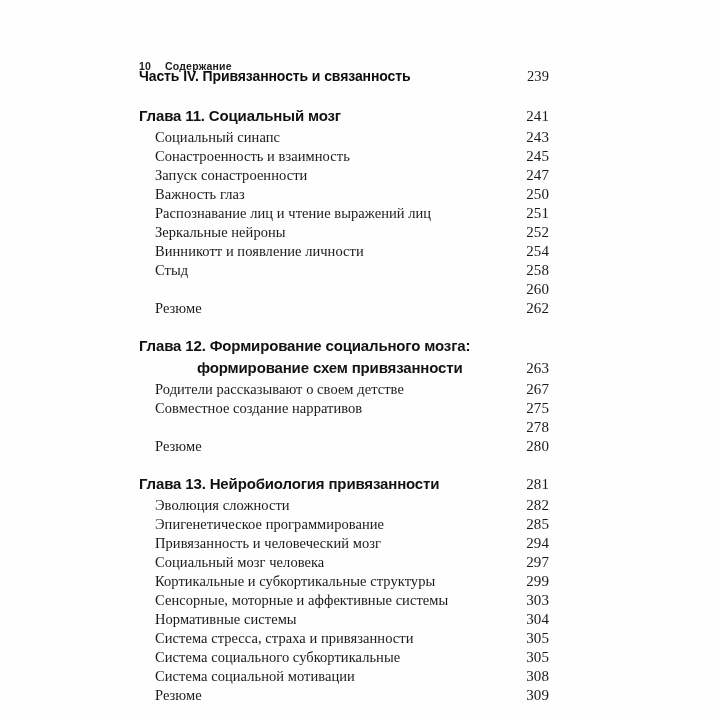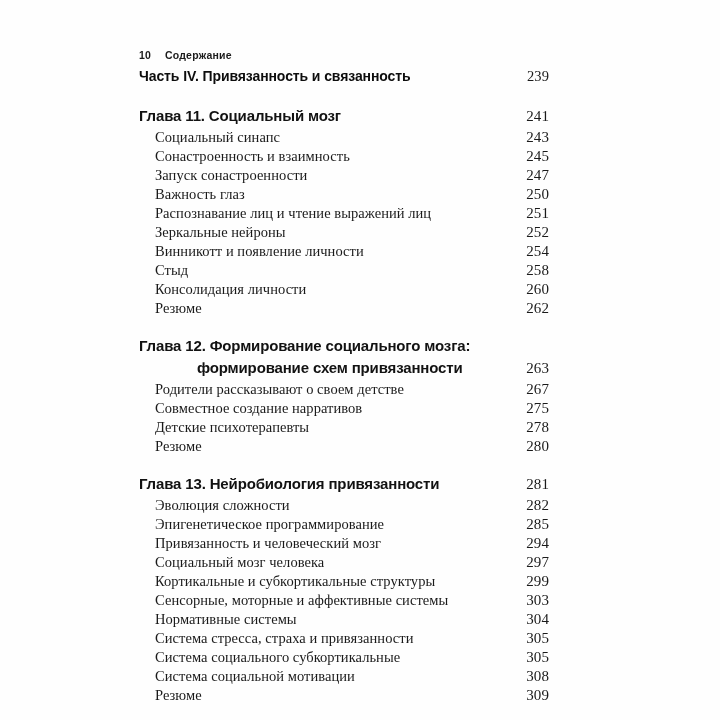--- a/index.html
+++ b/index.html
@@ -22,21 +22,21 @@
     width: 720px;
     height: 720px;
     background: #fefefe;
     box-sizing: border-box;
   }
 
   
   .running-head {
     position: absolute;
     left: 139px;
-    top: 49px;
+    top: 60px;
     display: flex;
     align-items: baseline;
     font-family: "Liberation Sans", "DejaVu Sans", sans-serif;
     font-size: 10.5px;
     letter-spacing: 0.2px;
     color: #1b1b1b;
     white-space: nowrap;
   }
   .running-head .folio {
     width: 26px;
@@ -189,21 +189,20 @@
         <span class="label">Винникотт и появление личности</span>
         <span class="spacer"></span>
         <span class="page">254</span>
       </div>
       <div class="row section">
         <span class="label">Стыд</span>
         <span class="spacer"></span>
         <span class="page">258</span>
       </div>
       <div class="row section">
-        <span class="label">Консолидация личности</span>
         <span class="spacer"></span>
         <span class="page">260</span>
       </div>
       <div class="row section">
         <span class="label">Резюме</span>
         <span class="spacer"></span>
         <span class="page">262</span>
       </div>
       <div class="gap-lg"></div>
       <div class="row chapter">
@@ -220,21 +219,20 @@
         <span class="label">Родители рассказывают о своем детстве</span>
         <span class="spacer"></span>
         <span class="page">267</span>
       </div>
       <div class="row section">
         <span class="label">Совместное создание нарративов</span>
         <span class="spacer"></span>
         <span class="page">275</span>
       </div>
       <div class="row section">
-        <span class="label">Детские психотерапевты</span>
         <span class="spacer"></span>
         <span class="page">278</span>
       </div>
       <div class="row section">
         <span class="label">Резюме</span>
         <span class="spacer"></span>
         <span class="page">280</span>
       </div>
       <div class="gap-lg"></div>
       <div class="row chapter">

